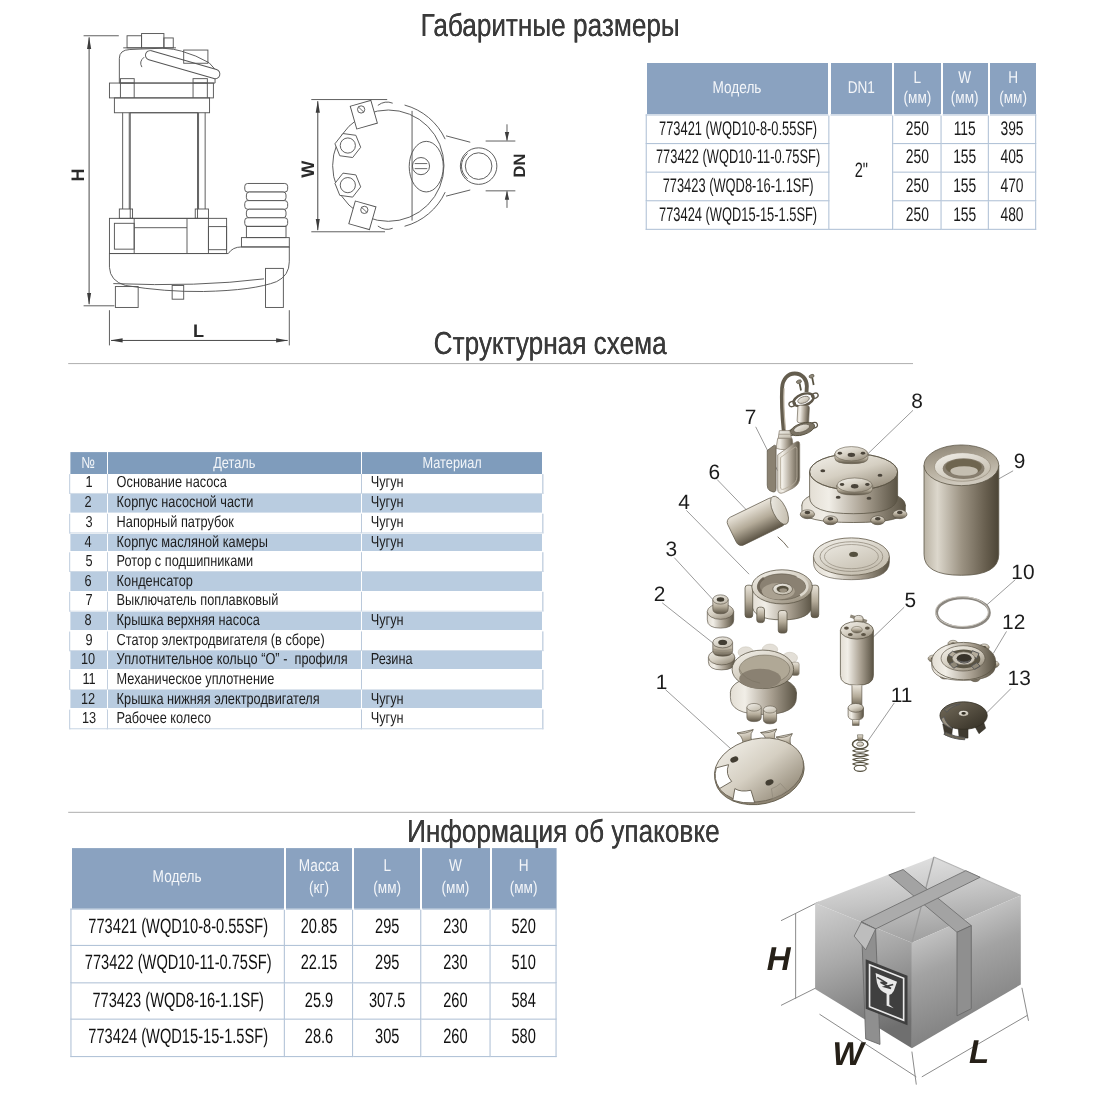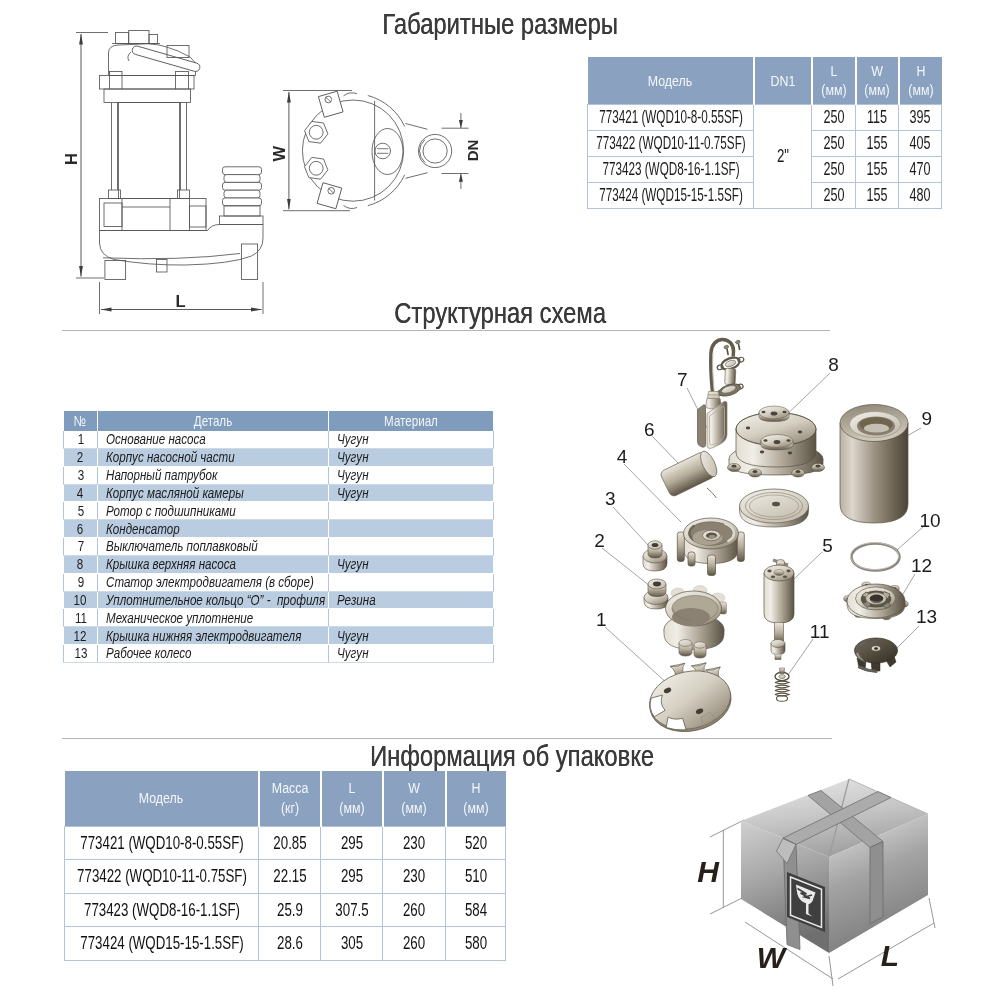--- a/index.html
+++ b/index.html
@@ -19,21 +19,21 @@
 #t1 th{background:#8aa2c0;color:#f4f6f9;font-size:15.5px;border-right:2px solid #fff;vertical-align:middle;font-weight:normal;line-height:19px;}
 #t1 th:last-child{border-right:none;}
 #t1 .hrow{height:47px;}
 #t1 td{text-align:center;border:1px solid #b3c4d8;height:25px;}
 #t1 td.dn{font-size:19px;}
 
 #t2{left:63px;top:411px;width:430px;height:252px;font-size:14.5px;color:#1c1c1c;}
 #t2 th{background:#7f9cbc;color:#f2f5f8;font-size:14.5px;border-right:1px solid #fff;height:20px;}
 #t2 td{height:16.8px;vertical-align:middle;}
 #t2 td.n{text-align:center;}
-#t2 td.d,#t2 td.mt{padding-left:8px;font-style:italic;}
+#t2 td.d,#t2 td.mt{padding-left:8px;}
 #t2 tr.b td{background:#b9cce0;border-top:1px solid #fff;border-bottom:1px solid #fff;border-right:1px solid #fff;}
 #t2 tr.w td{background:#fff;border-right:1px solid #b3c4d8;border-bottom:1px solid #cdd9e6;}
 #t2 tr.w td:first-child{border-left:1px solid #b3c4d8;}
 #t2 tr td:last-child{border-right:1px solid #b3c4d8;}
 #t2 tr.b td:last-child{border-right:1px solid #fff;}
 
 #t3{left:64px;top:771px;width:441px;height:189px;font-size:19px;color:#111;}
 #t3 th{background:#8aa2c0;color:#f4f6f9;font-size:15.5px;border-right:2px solid #fff;font-weight:normal;line-height:20px;}
 #t3 th:last-child{border-right:none;}
 #t3 .hrow{height:55px;}

